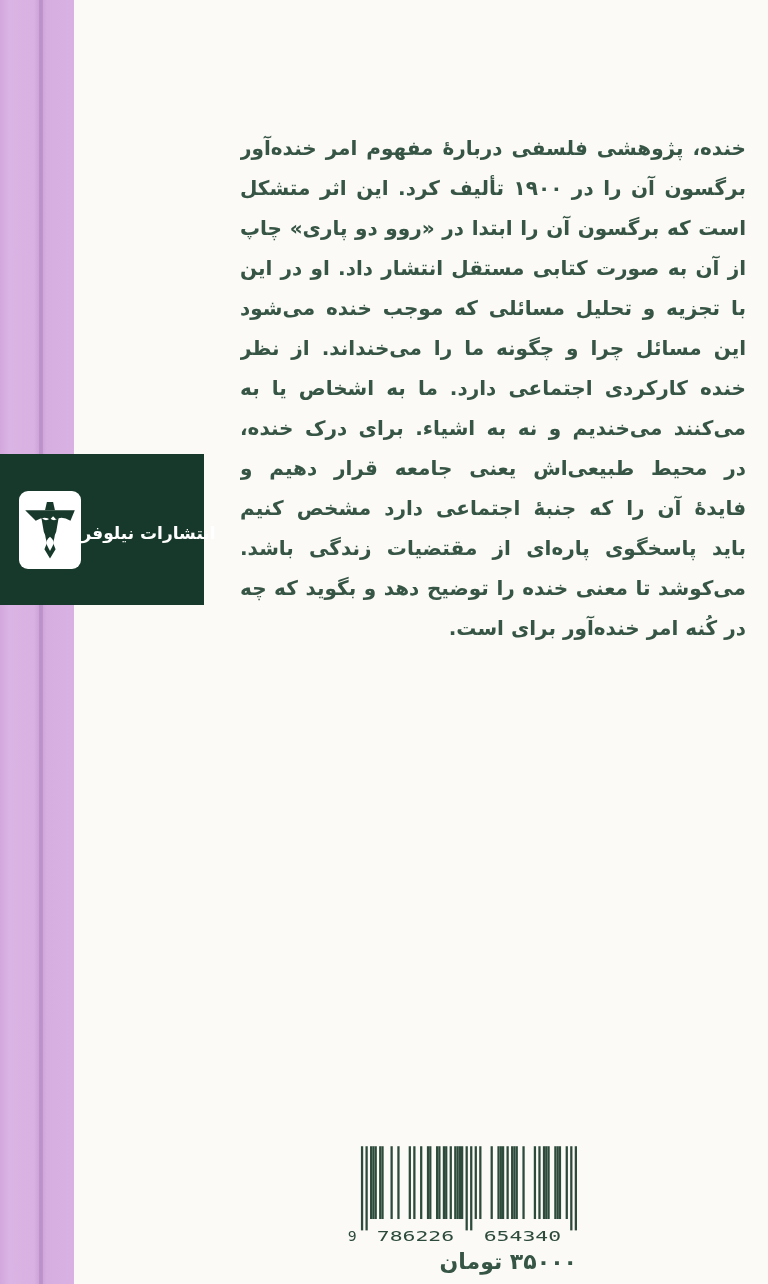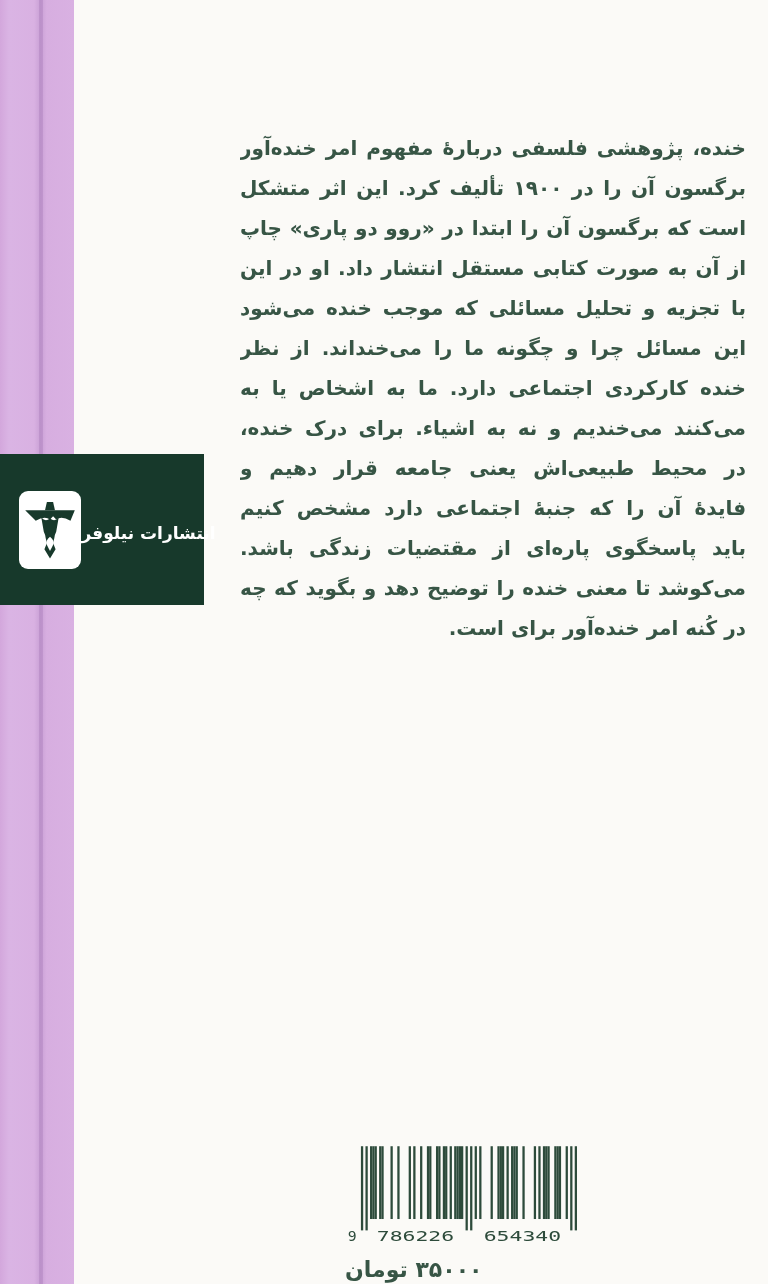--- a/index.html
+++ b/index.html
@@ -54,21 +54,21 @@
     height:40px;line-height:40px;
     text-align:justify;text-align-last:justify;
     overflow:hidden;
   }
   .blurb .line.last{text-align-last:right;}
 
   
   .barcode-area{position:absolute;left:345px;top:1146px;width:232px;}
   #barcode{display:block;width:232px;height:96px;}
   .price{
-    margin-top:15px;text-align:left;direction:rtl;
+    margin-top:7px;text-align:right;direction:rtl;
     color:var(--text-green);font-size:22px;font-weight:bold;
   }
 </style>
 </head>
 <body>
 
 <div class="page">
 
   <div class="spine">
     <div class="spine-fold"></div>

